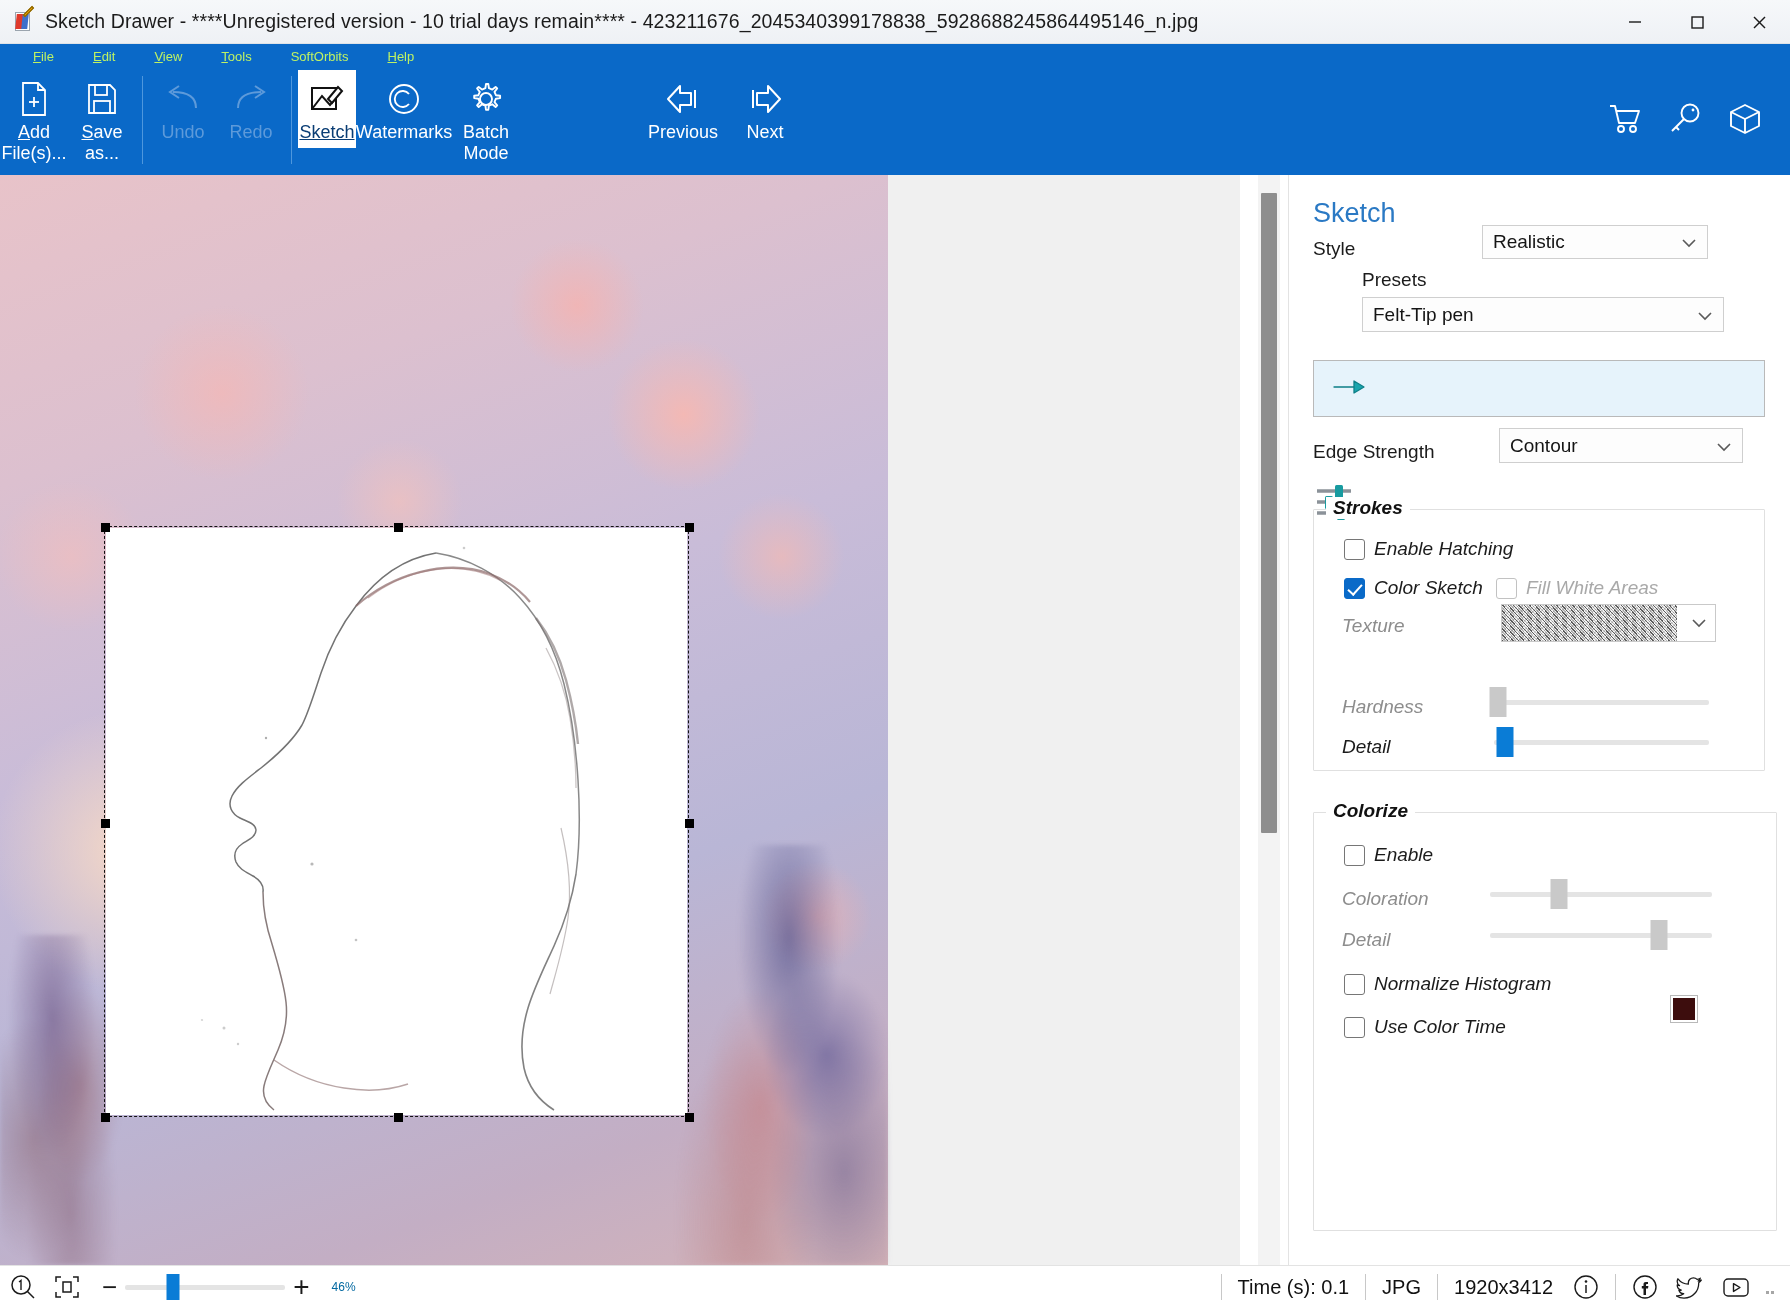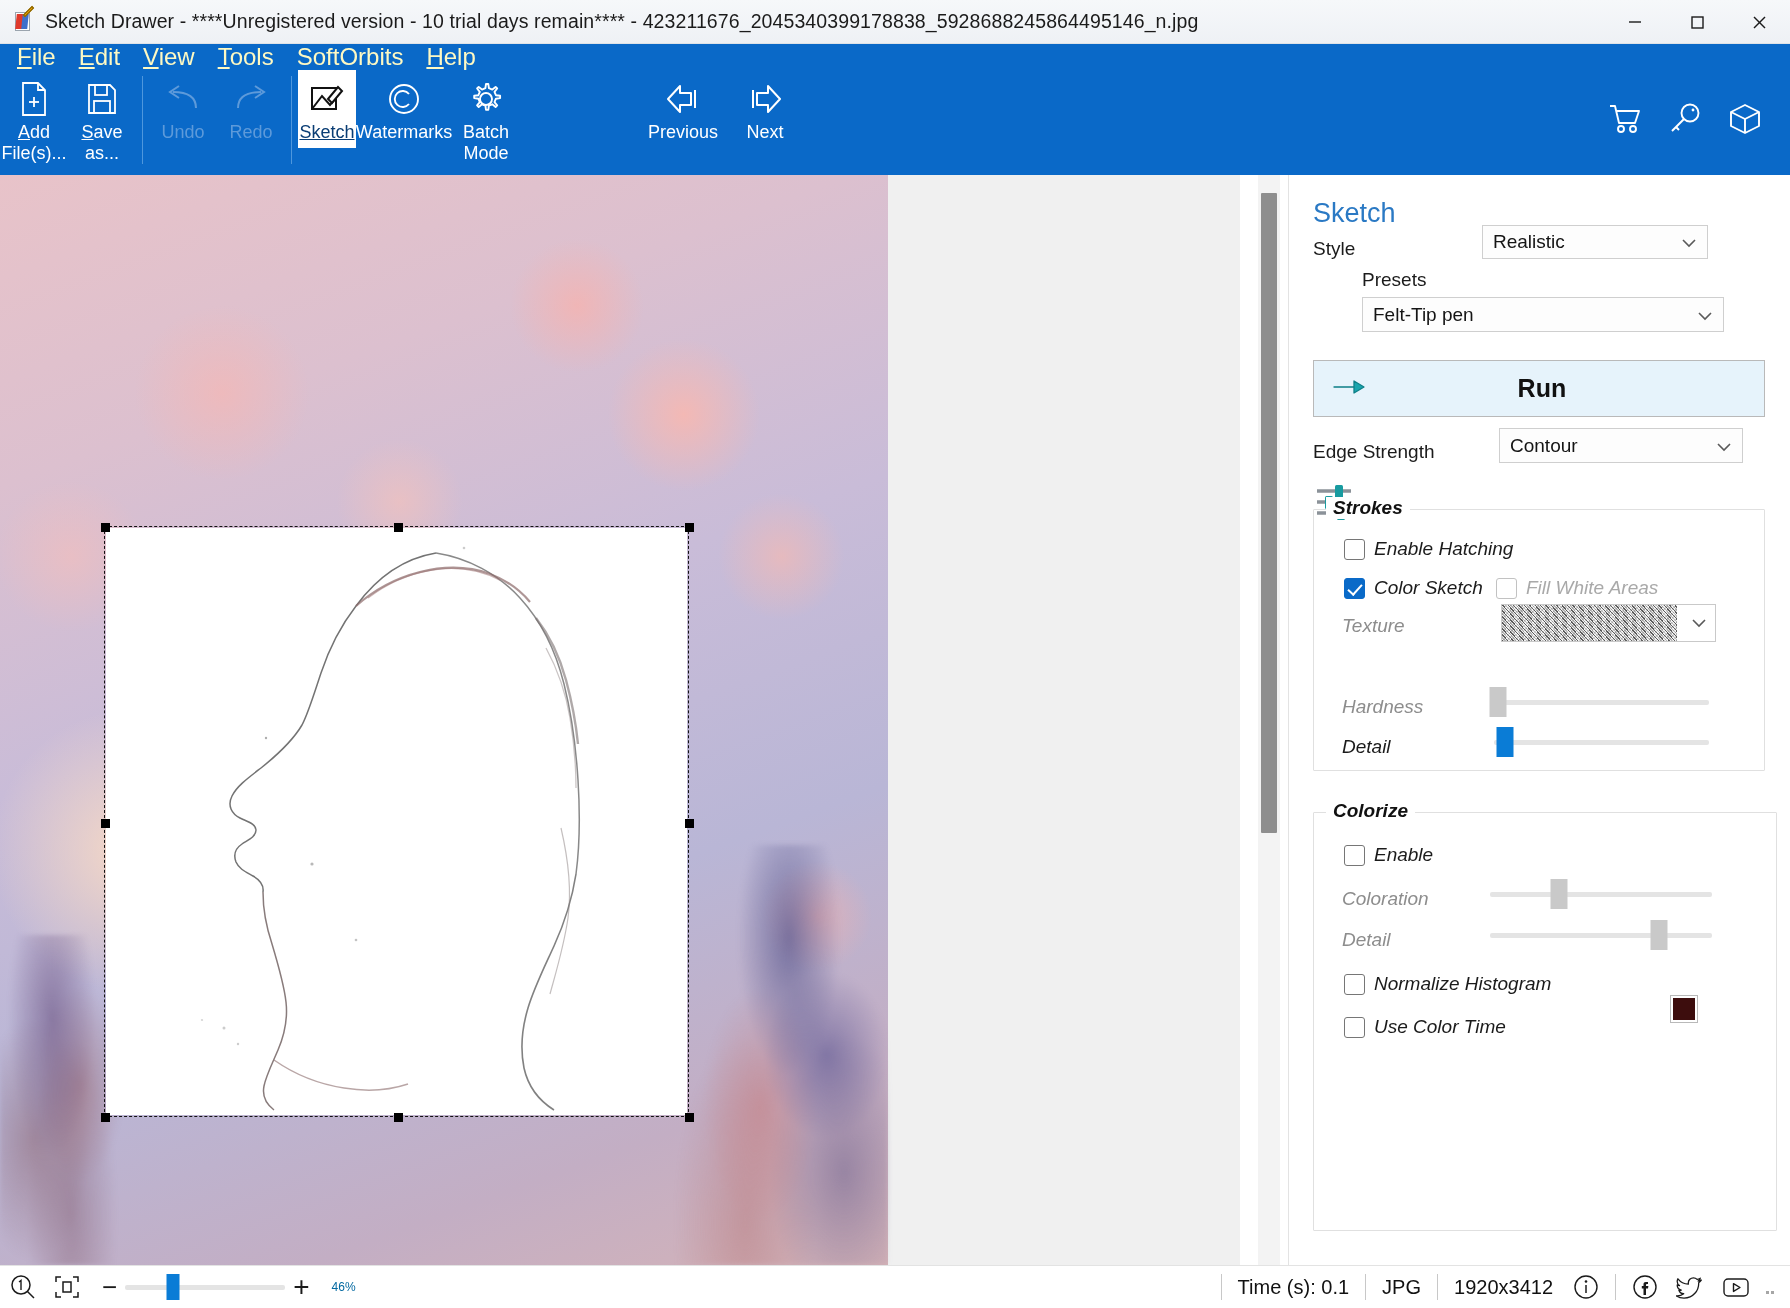--- a/index.html
+++ b/index.html
@@ -49,22 +49,22 @@
   }
   .winbtn svg { display: block; }
 
   
   .menubar {
     position: absolute; left: 0; top: 44px; width: 1790px; height: 26px;
     background: #0a69c8; display: flex; align-items: center;
     padding-left: 17px;
   }
   .menu-item {
-    font-size: 24px; color: #fef9c3; margin-right: 23px;
-    line-height: 22px; white-space: nowrap;
+    font-size: 13px; color: #bef264; margin-right: 23px;
+    line-height: 22px; white-space: nowrap; margin-left: 16px;
   }
   .menu-item .u { text-decoration: underline; }
 
   
   .ribbon {
     position: absolute; left: 0; top: 70px; width: 1790px; height: 105px;
     background: #0a69c8; display: flex; align-items: flex-start;
   }
   .tbtn {
     width: 68px; min-height: 98px; display: flex; flex-direction: column;
@@ -541,21 +541,20 @@
           </svg>
       </span>
     </div>
 
     <div class="runbtn">
       <span class="runarrow">
         <svg width="34" height="22" viewBox="0 0 34 22">
           <path d="M2 11 h20 v-6 l10 6 -10 6 v-6 z" fill="#1aa5ad" stroke="#0d7f87" stroke-width="1.3" stroke-linejoin="round"></path>
         </svg>
       </span>
-      <span class="runlabel">Run</span>
     </div>
 
     <div class="row" style="left:24px; top:266px;">
       <span class="lbl">Edge Strength</span>
     </div>
     <div class="combo" style="left:210px; top:253px; width:244px; height:35px;">
       <span class="cv">Contour</span>
       <span class="chev">
         <svg width="16" height="10" viewBox="0 0 16 10">
             <path d="M2 2 L8 8 L14 2" fill="none" stroke="currentColor" stroke-width="1.6"></path>

